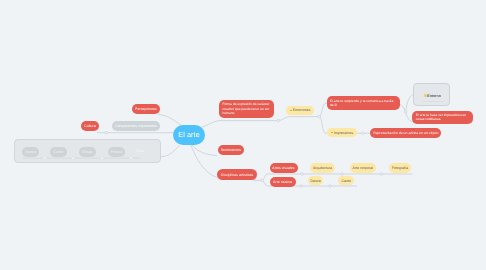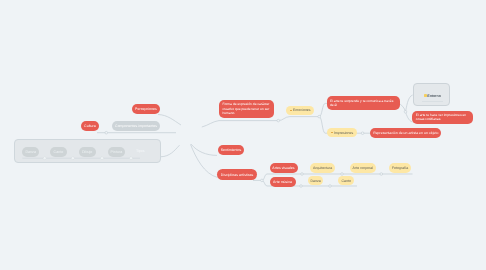--- a/index.html
+++ b/index.html
@@ -107,20 +107,23 @@
     <span>Pintura</span>
   </div>
   <div class="plainlabel" style="left:136px;top:148.5px;font-size:3.6px;">Tipos</div>
 
   <div class="card" style="left:412.7px;top:83.2px;width:37.8px;height:22.7px;">
     <div style="position:absolute;left:10.2px;top:10.1px;width:2.8px;height:3px;background:#f5ce5e;border-radius:0.4px;"></div>
     <div style="position:absolute;left:13.6px;top:9.6px;font-size:3.6px;color:#5a646c;font-weight:700;letter-spacing:-0.01em;">Entorno</div>
     <div style="position:absolute;left:8.4px;top:16.9px;width:20.7px;height:0.8px;background:#d9dfe3;"></div>
   </div>
 
+  <div class="node blue" style="left:173px;top:125px;width:32px;height:20px;font-size:7.3px;">
+    <span>El arte</span>
+  </div>
 
   <div class="node red wrap" style="left:219px;top:100.2px;width:54.8px;height:17.5px;font-size:3.25px;line-height:4.35px;border-radius:5px;padding:0 3.4px;">
     <span>Forma de expresión de carácter creativo que puede tener un ser humano.</span>
   </div>
 
   <div class="node red" style="left:132px;top:104.3px;width:27.8px;height:10px;font-size:3.5px;">
     <span>Percepciones</span>
   </div>
 
   <div class="node red" style="left:81.2px;top:121.2px;width:17.4px;height:9.8px;font-size:3.5px;">

